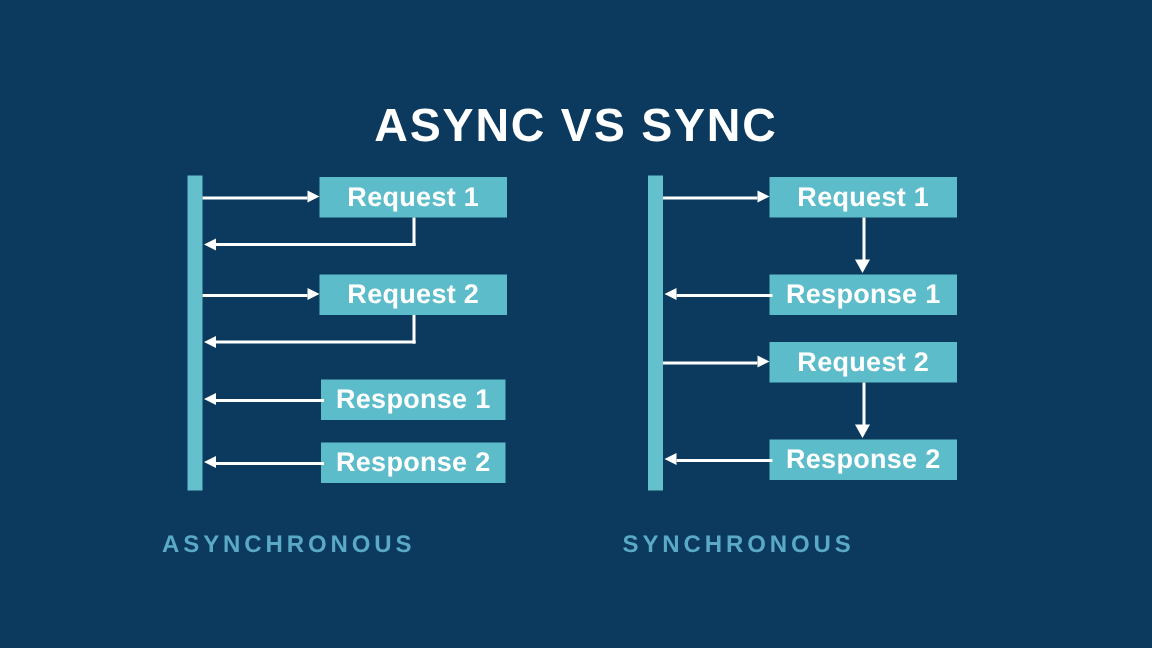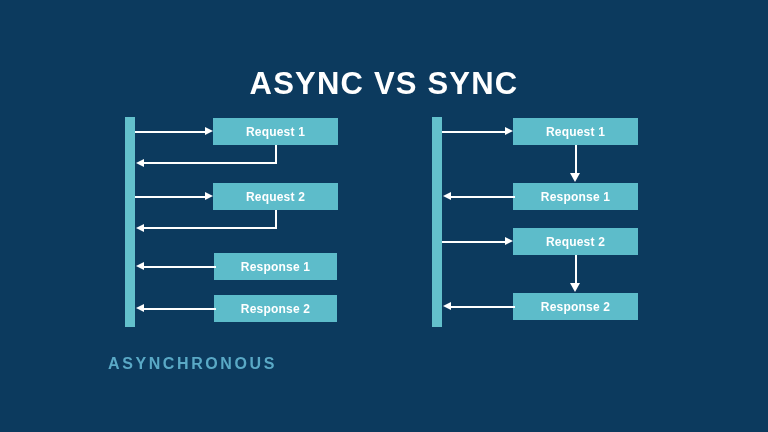--- a/index.html
+++ b/index.html
@@ -55,21 +55,21 @@
     height: 210px;
     background: #63c0cc;
   }
 
   
   .msgbox {
     position: absolute;
     height: 27px;
     background: #5dbcca;
     color: #ffffff;
-    font-size: 12px;
+    font-size: 18px;
     font-weight: bold;
     letter-spacing: 0.2px;
     display: flex;
     align-items: center;
     justify-content: center;
     box-sizing: border-box;
     white-space: nowrap;
   }
 
   
@@ -186,14 +186,15 @@
     <div class="vline" style="left:159.5px; top:150px; height:29px;"></div>
     <div class="arrow arrow-down" style="left:155px; top:178px;"></div>
 
     <div class="msgbox" style="left:98px; top:188px; width:125px;">Response 2</div>
 
     <div class="hline" style="left:36px; top:200.5px; width:64px;"></div>
     <div class="arrow arrow-left" style="left:28px; top:197px;"></div>
   </div>
 
   <div class="caption" id="caption-async">ASYNCHRONOUS</div>
+  <div class="caption" id="caption-sync">SYNCHRONOUS</div>
 
 </div>
 
 </body></html>

